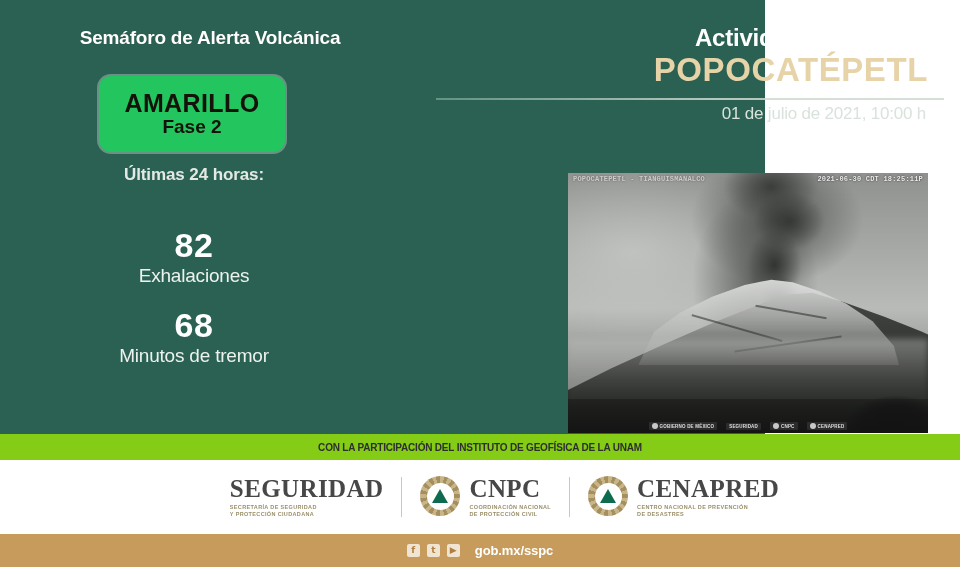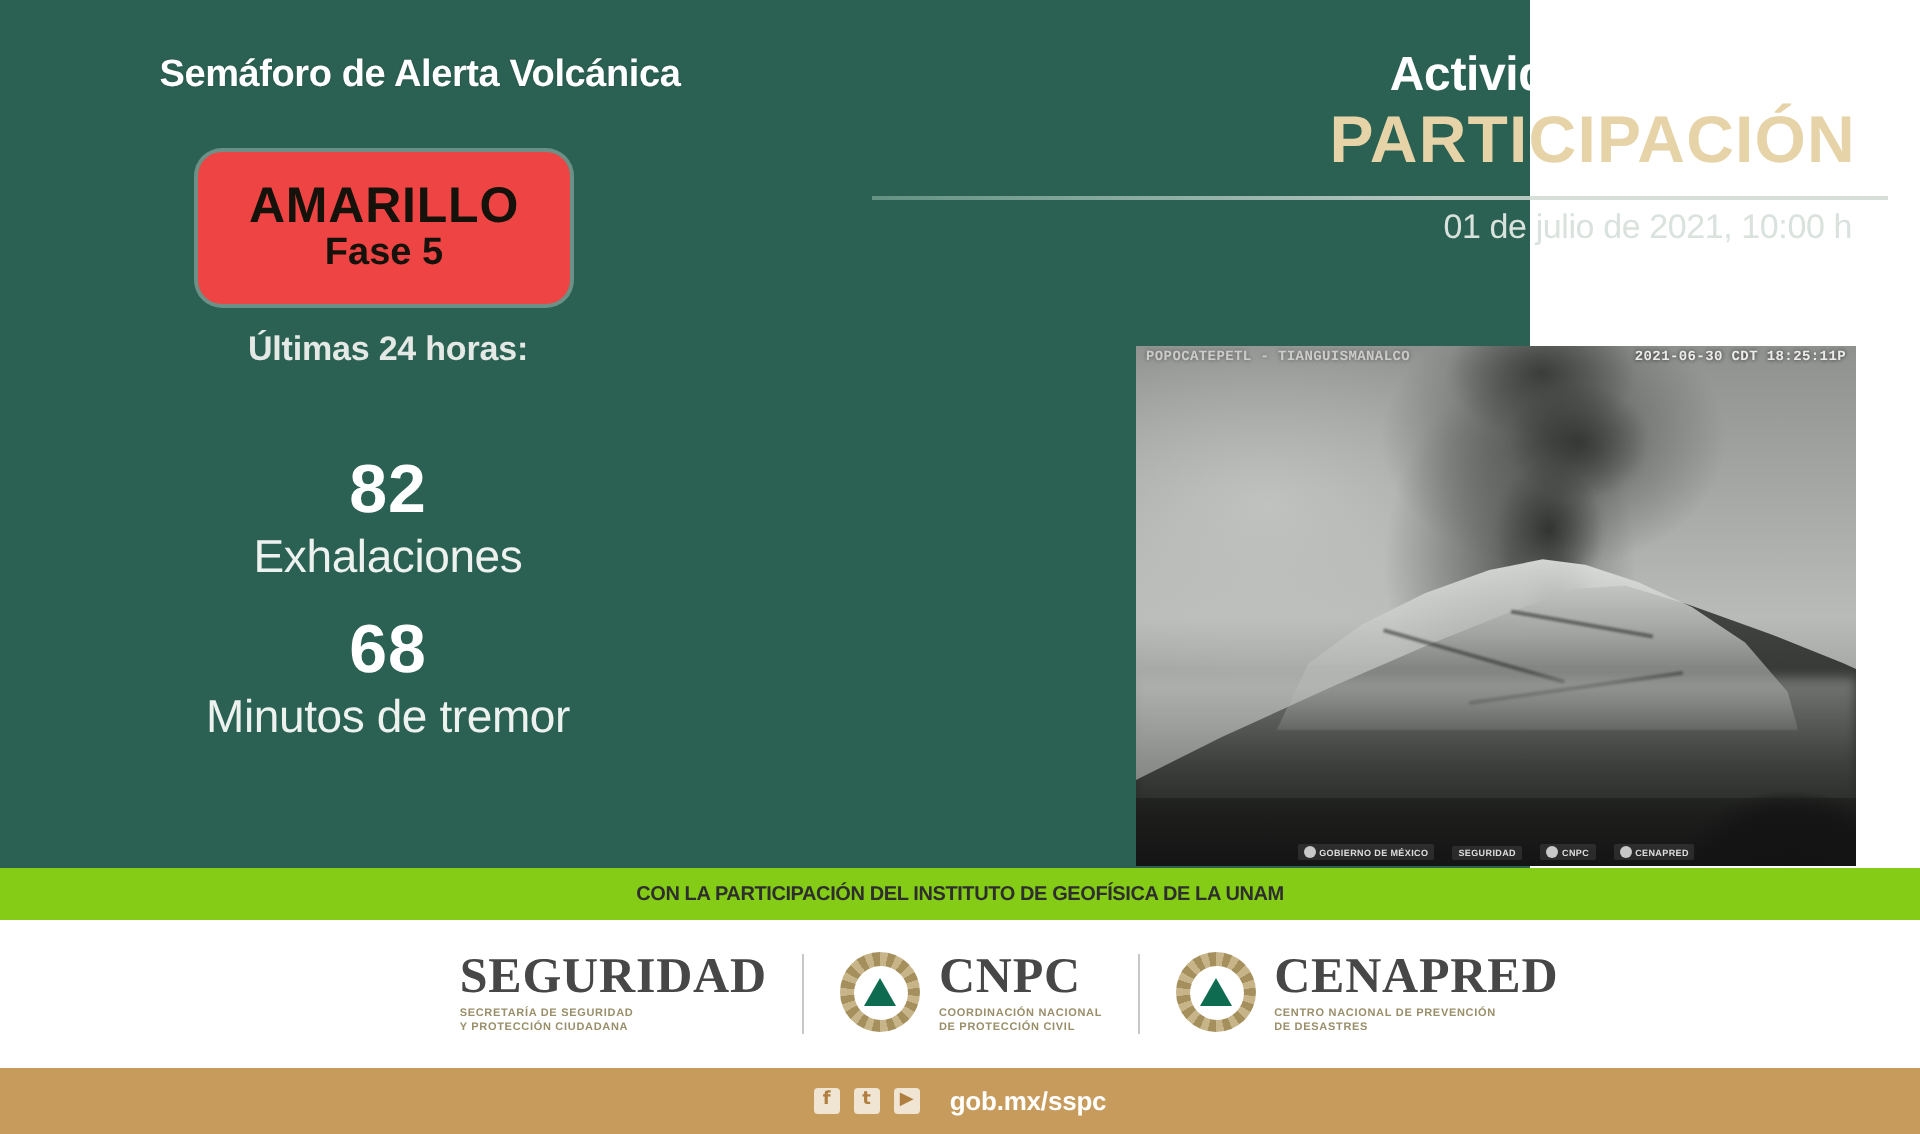--- a/index.html
+++ b/index.html
@@ -23,21 +23,21 @@
   }
   #semaforo-title{
     position:absolute; left:0; top:27px; width:420px;
     text-align:center;
     color:#ffffff; font-size:19px; font-weight:bold;
     letter-spacing:-0.2px;
     text-shadow:0 0 1px rgba(0,0,0,.25);
   }
   #alert-badge{
     position:absolute; left:99px; top:76px; width:186px; height:76px;
-    background:#ef4444;
+    background:#22c55e;
     border-radius:12px;
     box-shadow:0 0 0 2px rgba(255,255,255,.30);
     display:flex; flex-direction:column;
     align-items:center; justify-content:center;
     gap:1px;
   }
   #alert-level{
     color:#15120b; font-size:25px; font-weight:bold; letter-spacing:.4px;
     line-height:1;
   }
@@ -52,21 +52,21 @@
   }
 
   .stat-block{ position:absolute; left:0; width:388px; text-align:center; }
   #stat-exh{ top:228px; }
   #stat-tre{ top:308px; }
   .stat-value{
     color:#ffffff; font-size:34px; font-weight:bold; line-height:1.05;
     letter-spacing:.5px;
   }
   .stat-label{
-    color:#edf2ef; font-size:23px; font-weight:400; line-height:1.3;
+    color:#edf2ef; font-size:19px; font-weight:400; line-height:1.3;
     letter-spacing:-0.2px;
   }
 
   
   #right-col{ position:absolute; left:420px; top:0; width:540px; height:434px; }
   #act-line1{
     position:absolute; right:37px; top:24px;
     color:#ffffff; font-size:24px; font-weight:bold; letter-spacing:-0.2px;
   }
   #act-line2{
@@ -246,40 +246,40 @@
 <body>
 
 <div id="main-panel">
 
   <div id="left-col">
 
     <div id="semaforo-title">Semáforo de Alerta Volcánica</div>
 
     <div id="alert-badge">
       <div id="alert-level">AMARILLO</div>
-      <div id="alert-phase">Fase 5</div>
+      <div id="alert-phase">Fase 2</div>
     </div>
 
     <div id="period-label">Últimas 24 horas:</div>
 
     <div class="stat-block" id="stat-exh">
       <div class="stat-value">82</div>
       <div class="stat-label">Exhalaciones</div>
     </div>
 
     <div class="stat-block" id="stat-tre">
       <div class="stat-value">68</div>
       <div class="stat-label">Minutos de tremor</div>
     </div>
   </div>
 
   <div id="right-col">
 
     <div id="act-line1">Actividad del volcán</div>
-    <div id="act-line2">PARTICIPACIÓN</div>
+    <div id="act-line2">POPOCATÉPETL</div>
     <div id="title-rule"></div>
     <div id="report-date">01 de julio de 2021, 10:00 h</div>
 
     <div id="webcam">
       <div id="sky"></div>
       <div id="plume"></div>
       <div id="cone"></div>
       <div id="snow"></div>
       <div class="ravine" style="left:34%;bottom:40%;width:26%;height:2px;transform:rotate(16deg);"></div>
       <div class="ravine" style="left:46%;bottom:34%;width:30%;height:2px;transform:rotate(-8deg);"></div>

